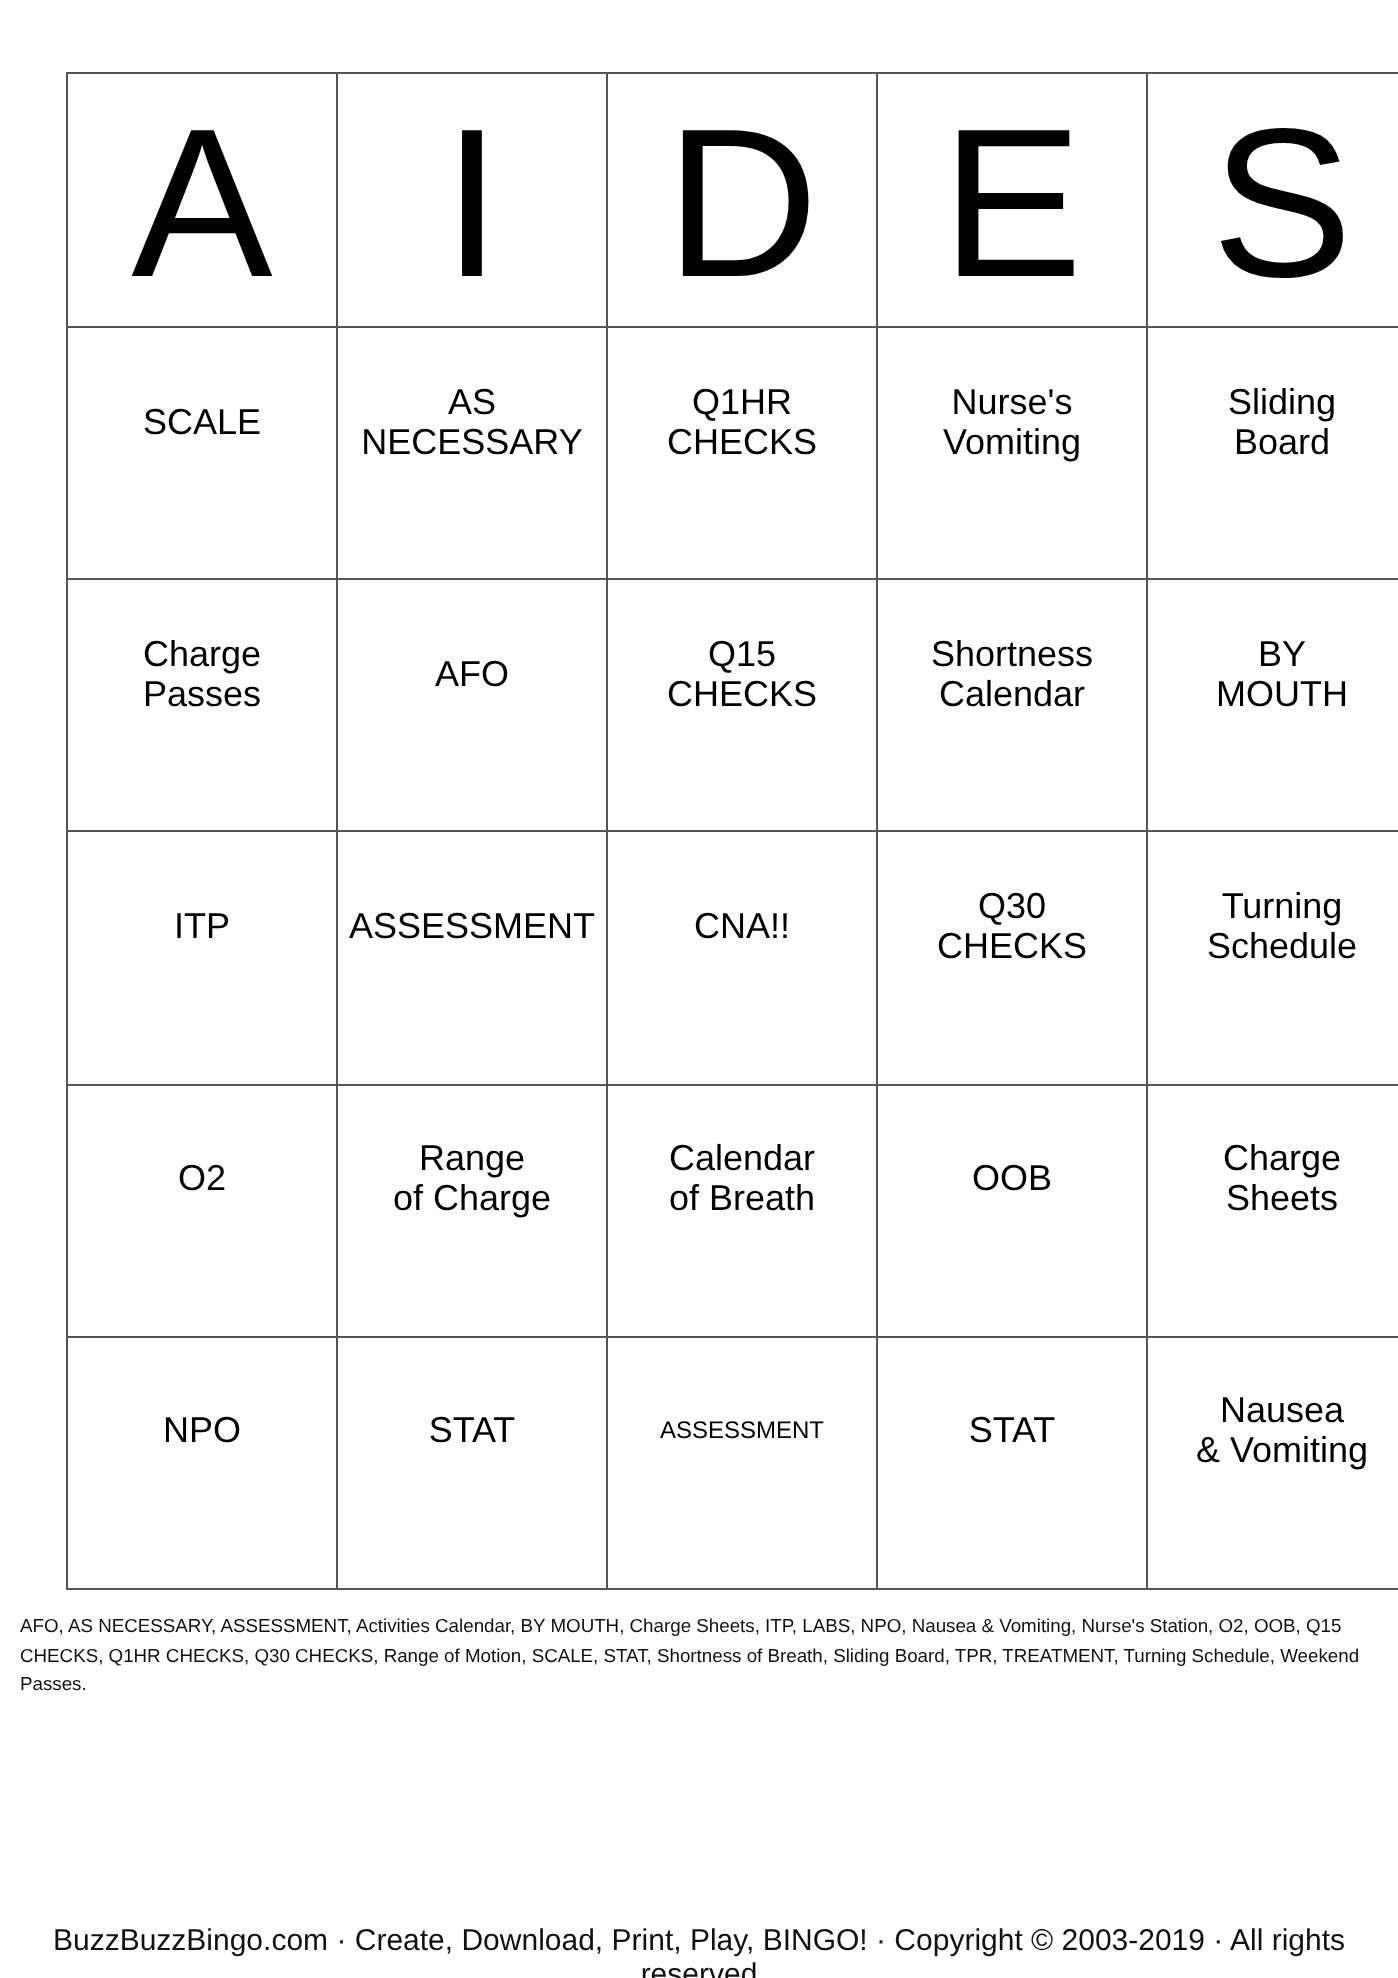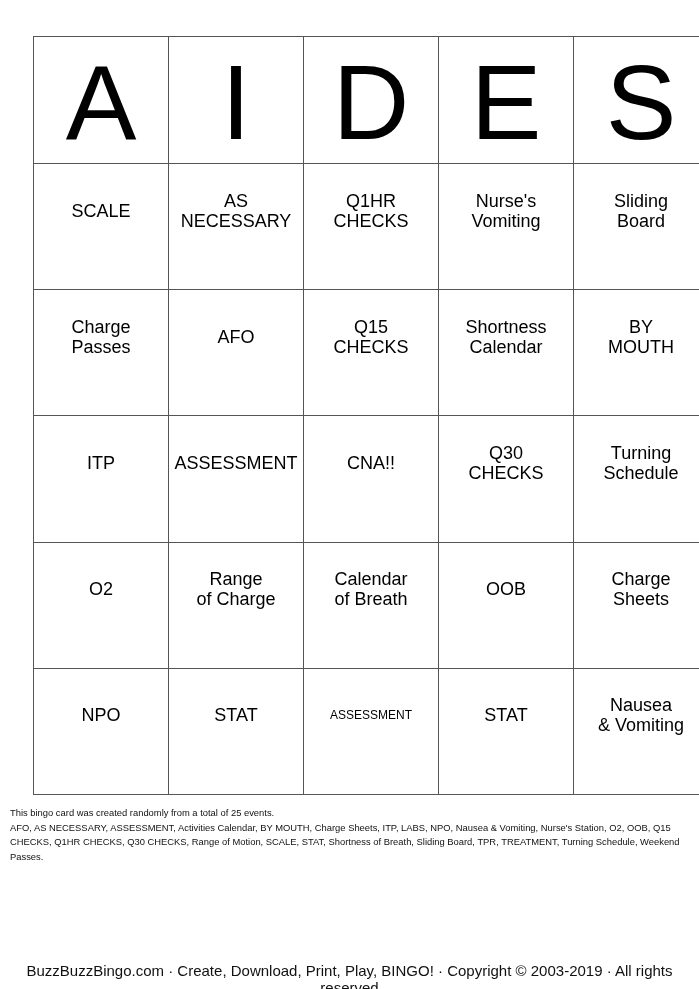--- a/index.html
+++ b/index.html
@@ -137,17 +137,16 @@
         </td>
     <td>
           <span class="cell-text">Nausea</span>
           <span class="cell-text">&amp; Vomiting</span>
         </td>
   </tr>
 </tbody>
   </table>
 
 <div class="note">
-  <div>This bingo card was created randomly from a total of 25 events.</div>
   <div>AFO, AS NECESSARY, ASSESSMENT, Activities Calendar, BY MOUTH, Charge Sheets, ITP, LABS, NPO, Nausea &amp; Vomiting, Nurse's Station, O2, OOB, Q15 CHECKS, Q1HR CHECKS, Q30 CHECKS, Range of Motion, SCALE, STAT, Shortness of Breath, Sliding Board, TPR, TREATMENT, Turning Schedule, Weekend Passes.</div>
 </div>
 
 <div class="footer">BuzzBuzzBingo.com · Create, Download, Print, Play, BINGO! · Copyright © 2003-2019 · All rights reserved</div>
 
 </body></html>

